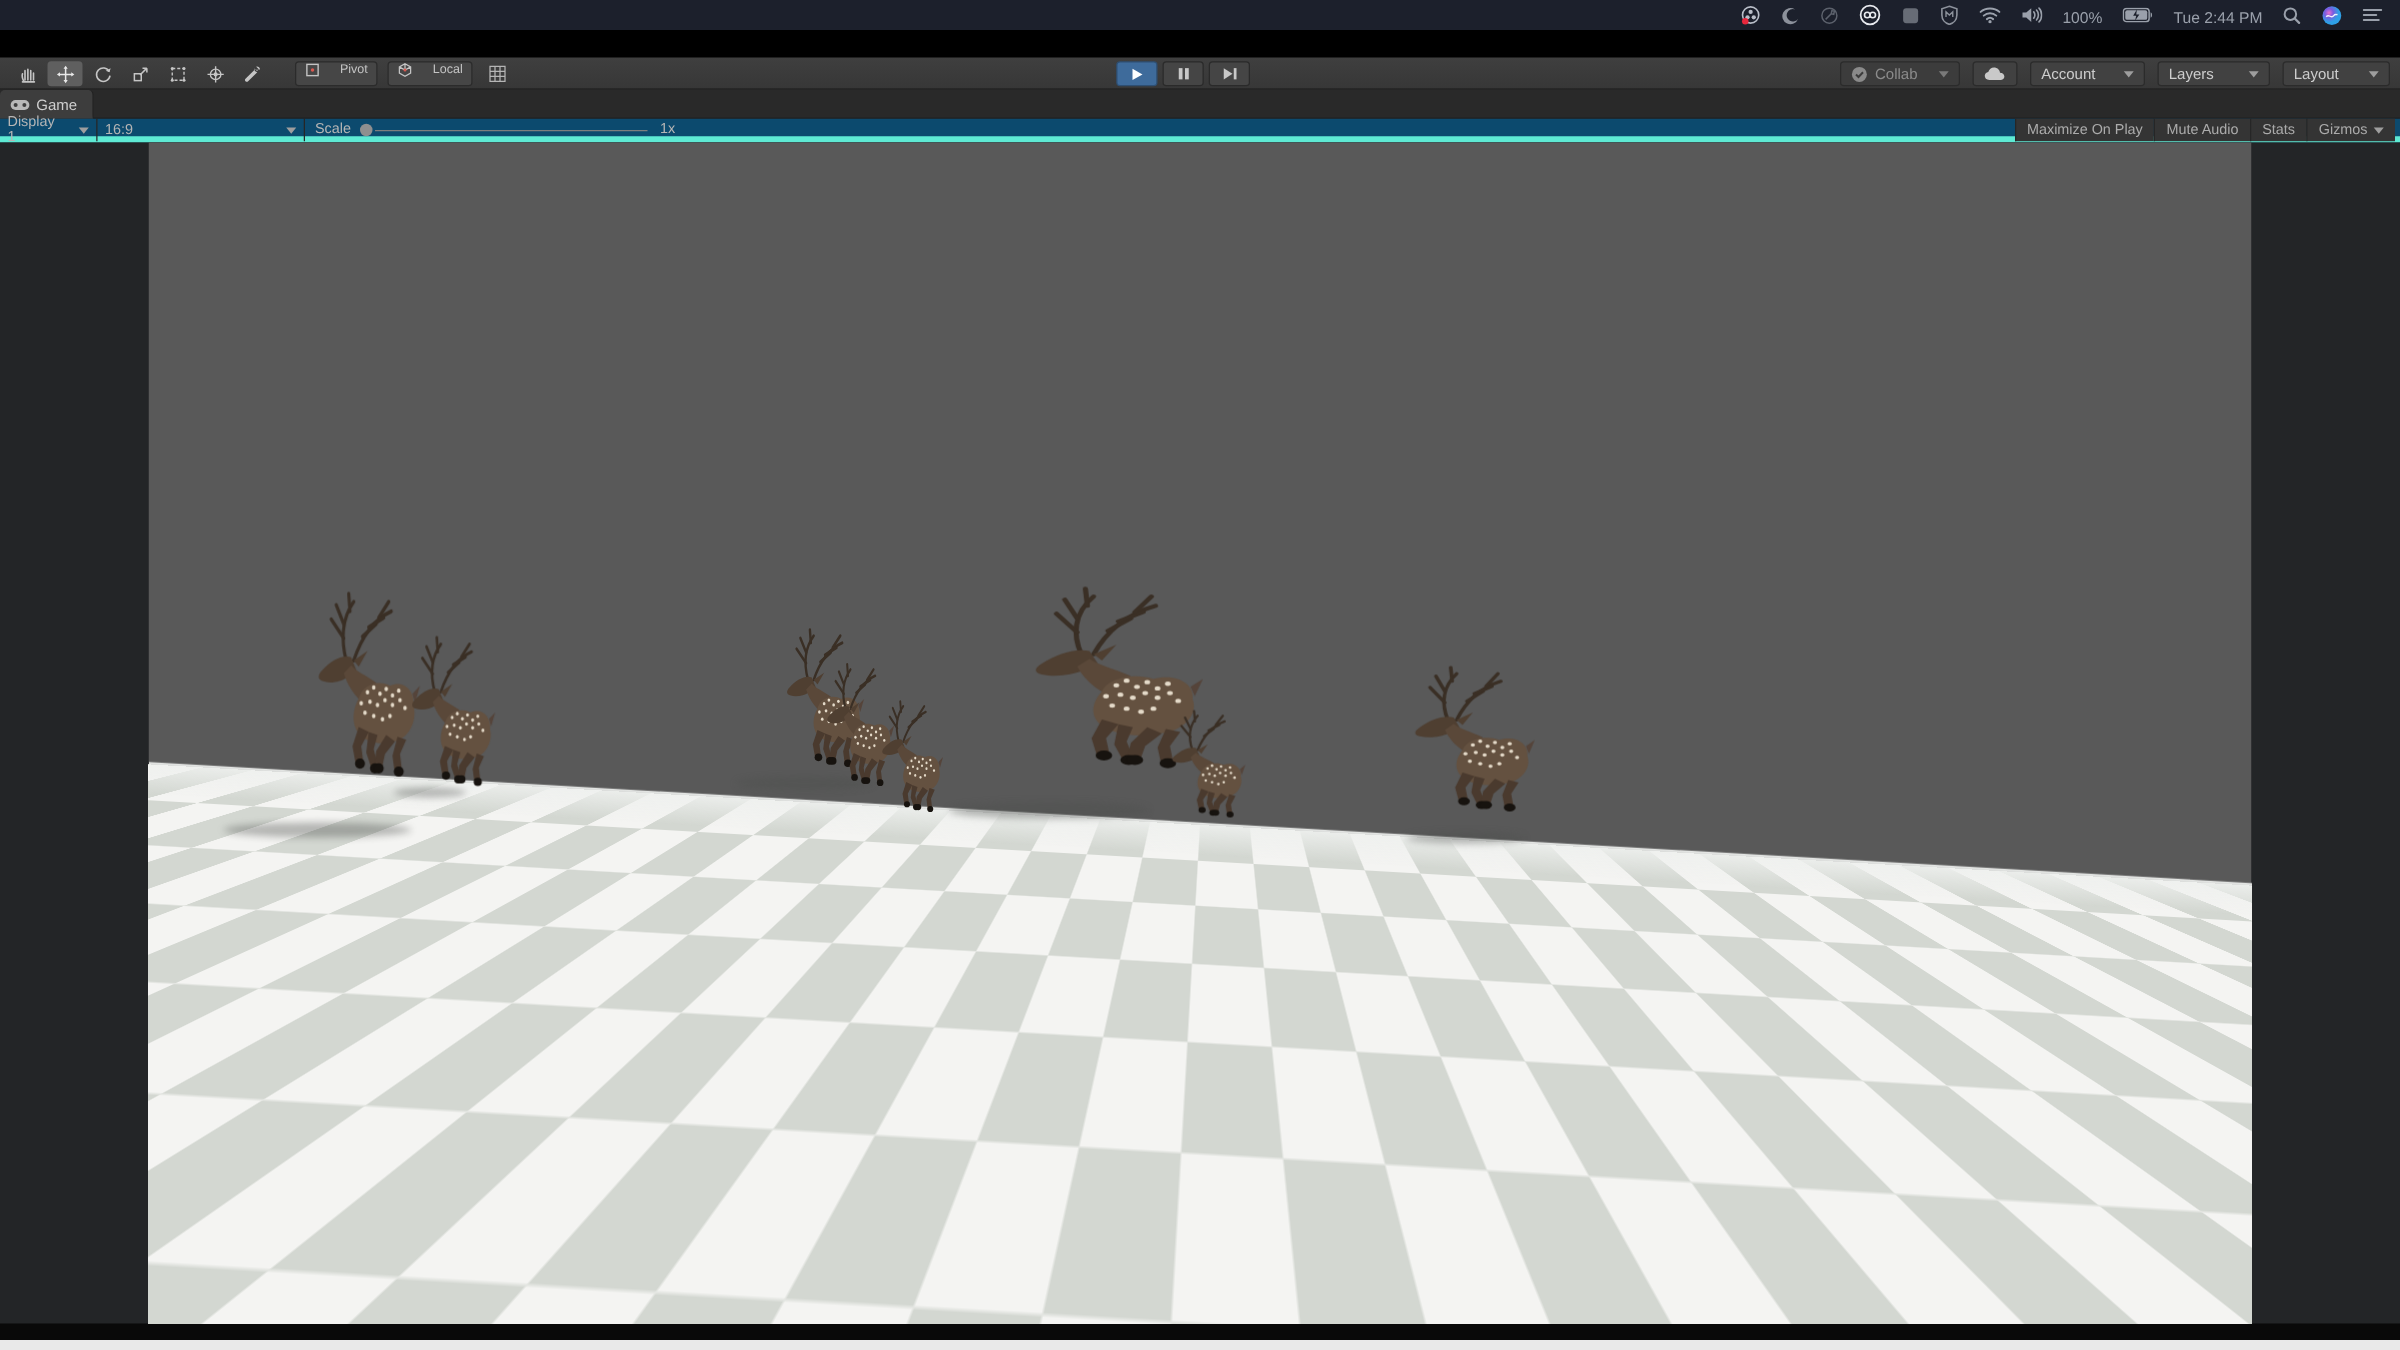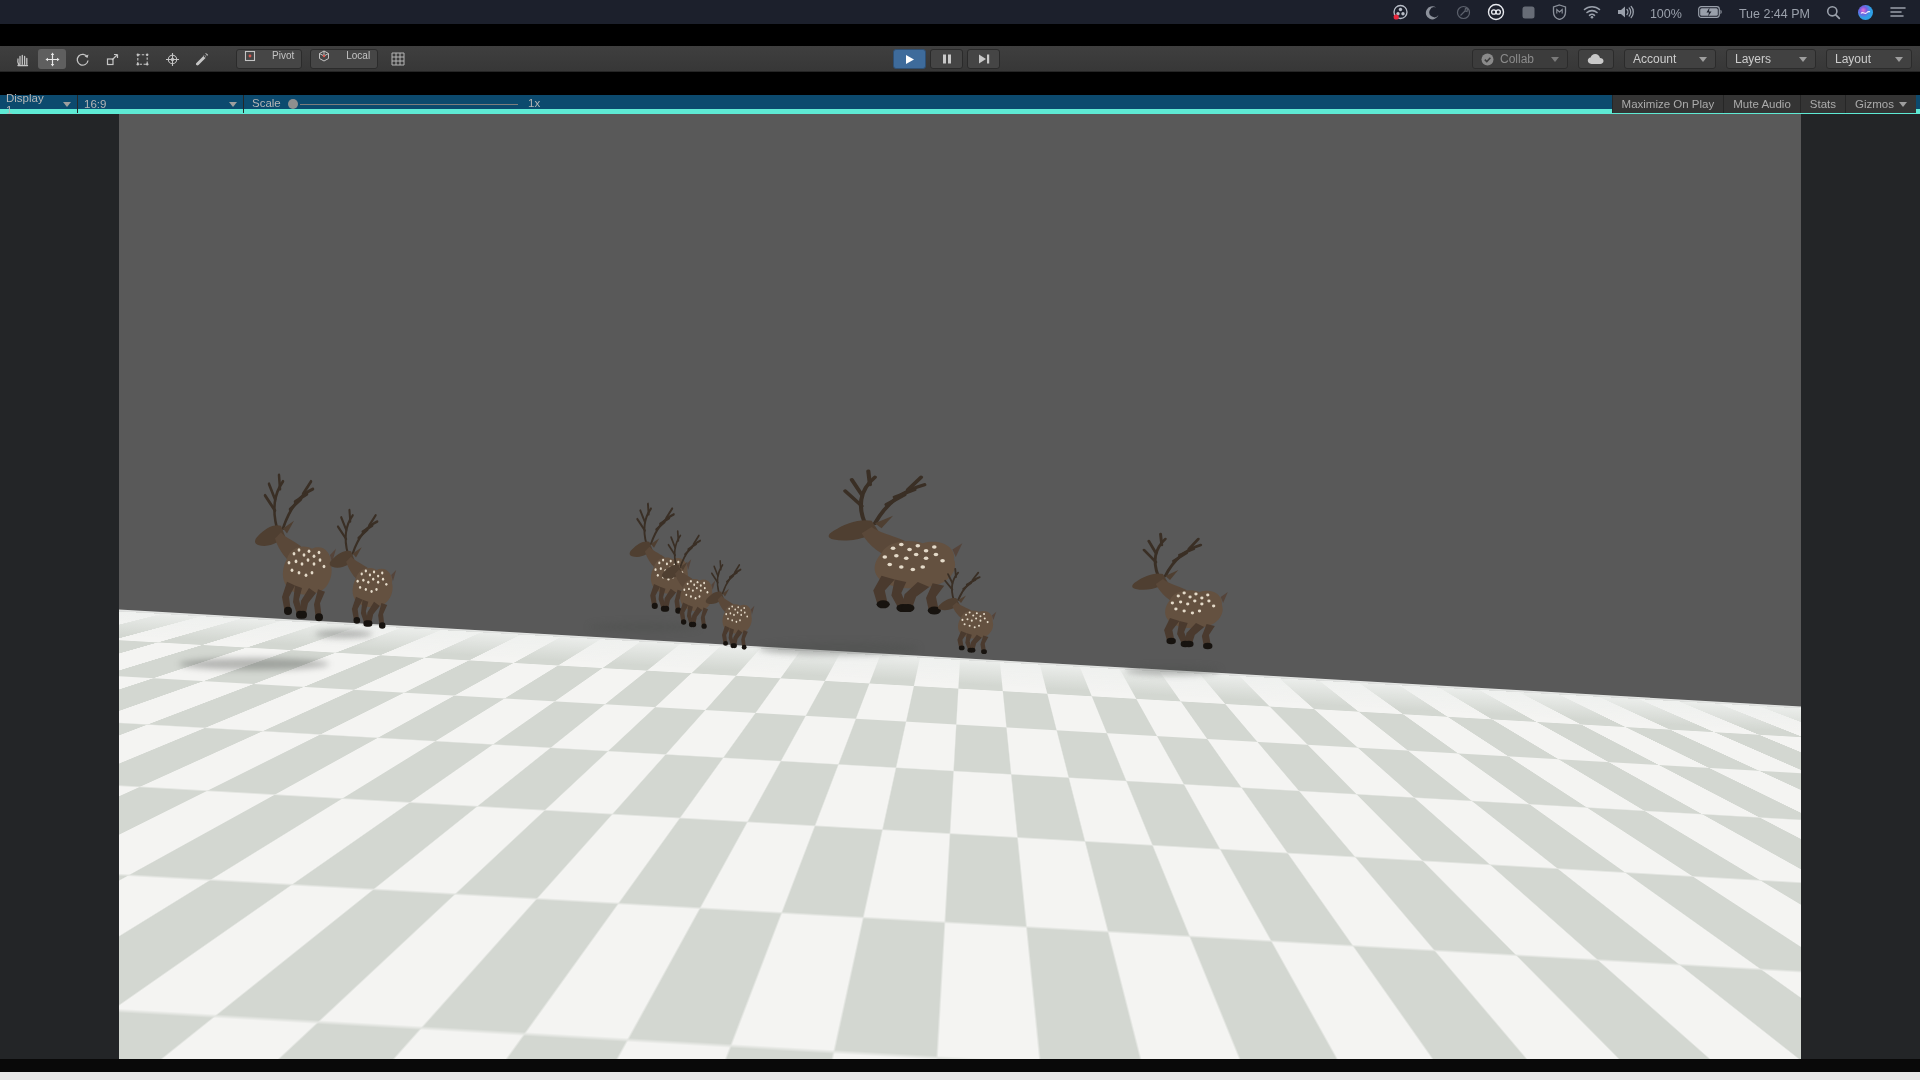--- a/index.html
+++ b/index.html
@@ -395,20 +395,30 @@
           <span class="caret"></span>
       </span>
       <span class="dd-btn dd-layout">
         <span>Layout</span>
         <span class="spacer"></span>
           <span class="caret"></span>
       </span>
     </div>
   </div>
 
+  <div class="tabbar">
+    <div class="tab">
+      <svg width="16" height="10" viewBox="0 0 16 10">
+        <rect x="0.5" y="1" width="15" height="8" rx="4" fill="#b8b8b8"></rect>
+        <circle cx="4.5" cy="5" r="1.6" fill="#3d3d3d"></circle>
+        <circle cx="11.5" cy="5" r="1.6" fill="#3d3d3d"></circle>
+      </svg>
+      <span>Game</span>
+    </div>
+  </div>
 
   <div class="controlbar">
     <span class="cb-dd cb-display">
       <span>Display 1</span>
       <span class="spacer"></span>
         <span class="caret"></span>
     </span>
     <span class="cb-dd cb-aspect">
       <span>16:9</span>
       <span class="spacer"></span>

